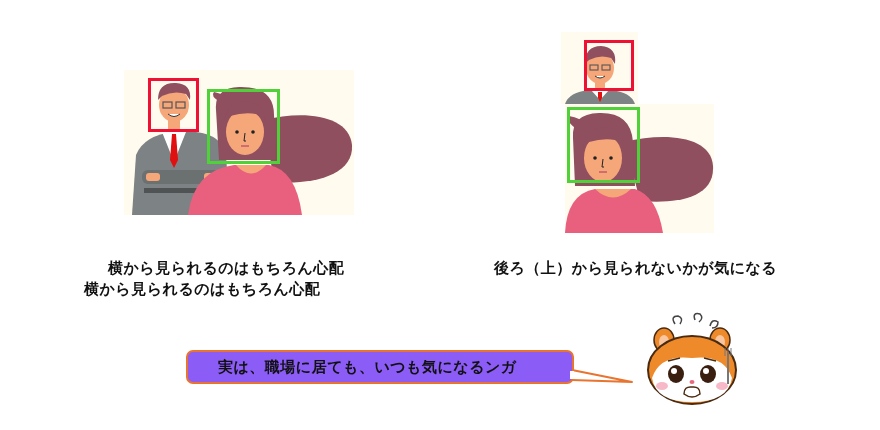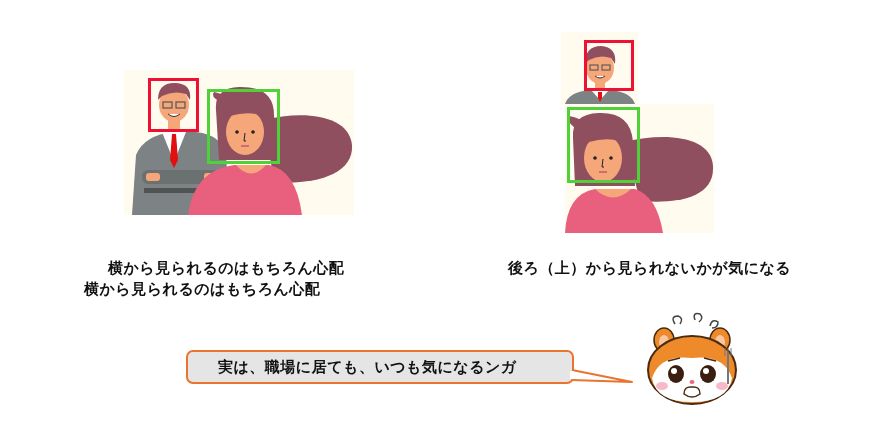--- a/index.html
+++ b/index.html
@@ -3,21 +3,21 @@
   <meta charset="utf-8">
   <style>
     * { margin: 0; padding: 0; box-sizing: border-box; }
     html, body { width: 880px; height: 430px; background: #ffffff; overflow: hidden; }
     body { position: relative; font-family: "DejaVu Sans", "Liberation Sans", sans-serif; color: #111; }
     .abs { position: absolute; }
     .scene { background: #fffcef; overflow: hidden; }
     .caption { font-size: 15px; font-weight: bold; line-height: 20px; letter-spacing: 0.5px; white-space: nowrap; }
     .bubble {
       position: absolute; left: 186px; top: 350px; width: 388px; height: 34px;
-      border: 2px solid #e8742f; border-radius: 7px; background: #e5e5e5;
+      border: 2px solid #e8742f; border-radius: 7px; background: #8b5cf6;
       font-size: 15px; font-weight: bold; letter-spacing: 0.5px;
       line-height: 30px; padding-left: 30px; white-space: nowrap;
     }
     .box-red { border: 3px solid #ee1133; }
     .box-green { border: 3px solid #4fd13a; }
   </style>
 </head>
 <body>
 
 <div class="abs scene" style="left:124px; top:70px; width:230px; height:145px;">
@@ -86,21 +86,21 @@
     <ellipse cx="38" cy="54" rx="19" ry="24" fill="#f6a77a"></ellipse>
     <path d="M18 44 Q22 22 40 24 Q58 24 60 44 L50 36 Q38 34 24 38 Z" fill="#8f4f5f"></path>
     <circle cx="30" cy="54" r="1.8" fill="#222"></circle>
     <circle cx="46" cy="54" r="1.8" fill="#222"></circle>
     <path d="M38 55 L37 63 L39 63" fill="none" stroke="#222" stroke-width="1"></path>
     <path d="M34 68 L42 68" stroke="#a36" stroke-width="1"></path>
   </svg>
 </div>
 <div class="abs box-green" style="left:567px; top:107px; width:73px; height:76px;"></div>
 
-<div class="abs caption" style="left:494px; top:258px;margin-left:14px;">後ろ（上）から見られないかが気になる</div>
+<div class="abs caption" style="left:494px; top:258px;">後ろ（上）から見られないかが気になる</div>
 
 <div class="bubble">
   <span>実は、職場に居ても、いつも気になるンガ</span>
 </div>
 <svg class="abs" style="left:570px; top:365px;" width="70" height="25" viewBox="0 0 70 25">
   <path d="M2 5 L62 17 L2 15" fill="#ffffff" stroke="#e8742f" stroke-width="2" stroke-linejoin="round"></path>
   <rect x="0" y="6" width="4" height="8" fill="#ffffff"></rect>
 </svg>
 
 <svg class="abs" style="left:640px; top:312px;" width="100" height="95" viewBox="0 0 100 95">

